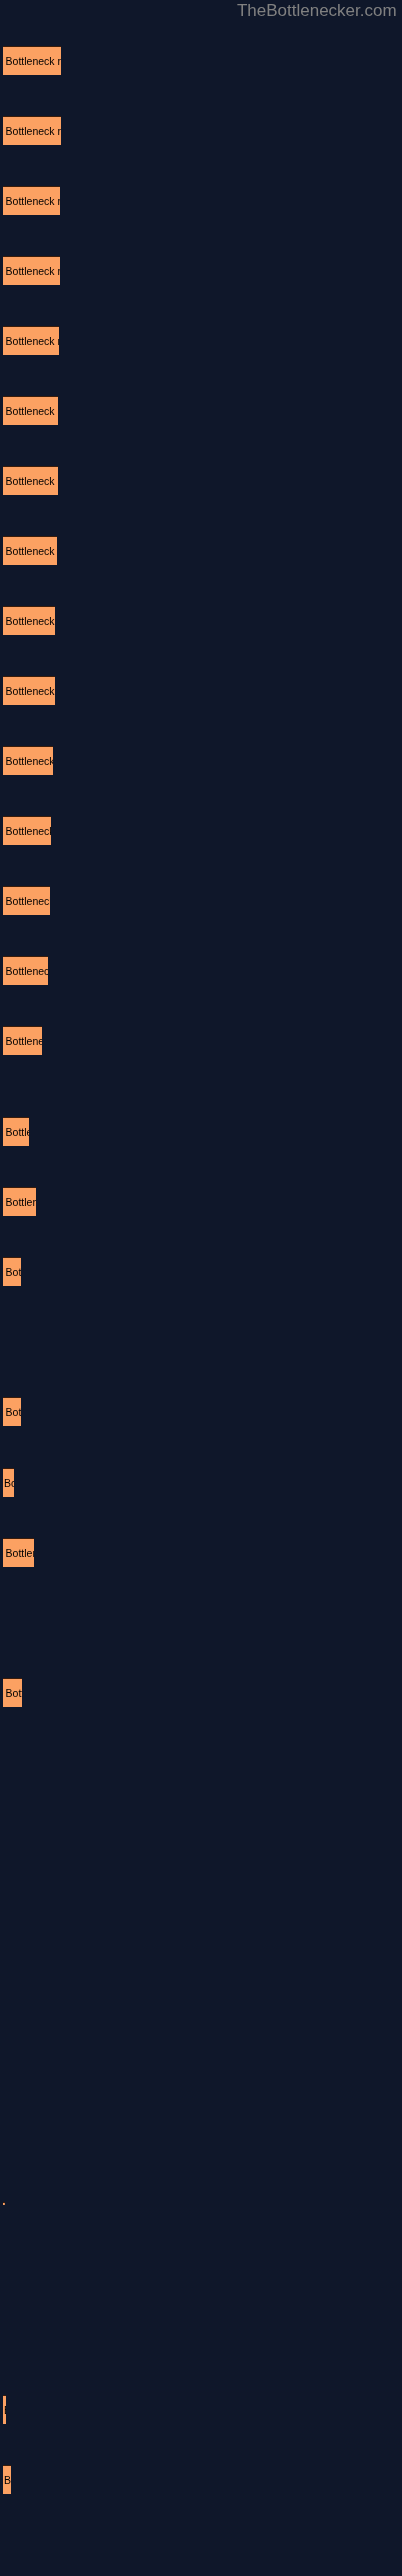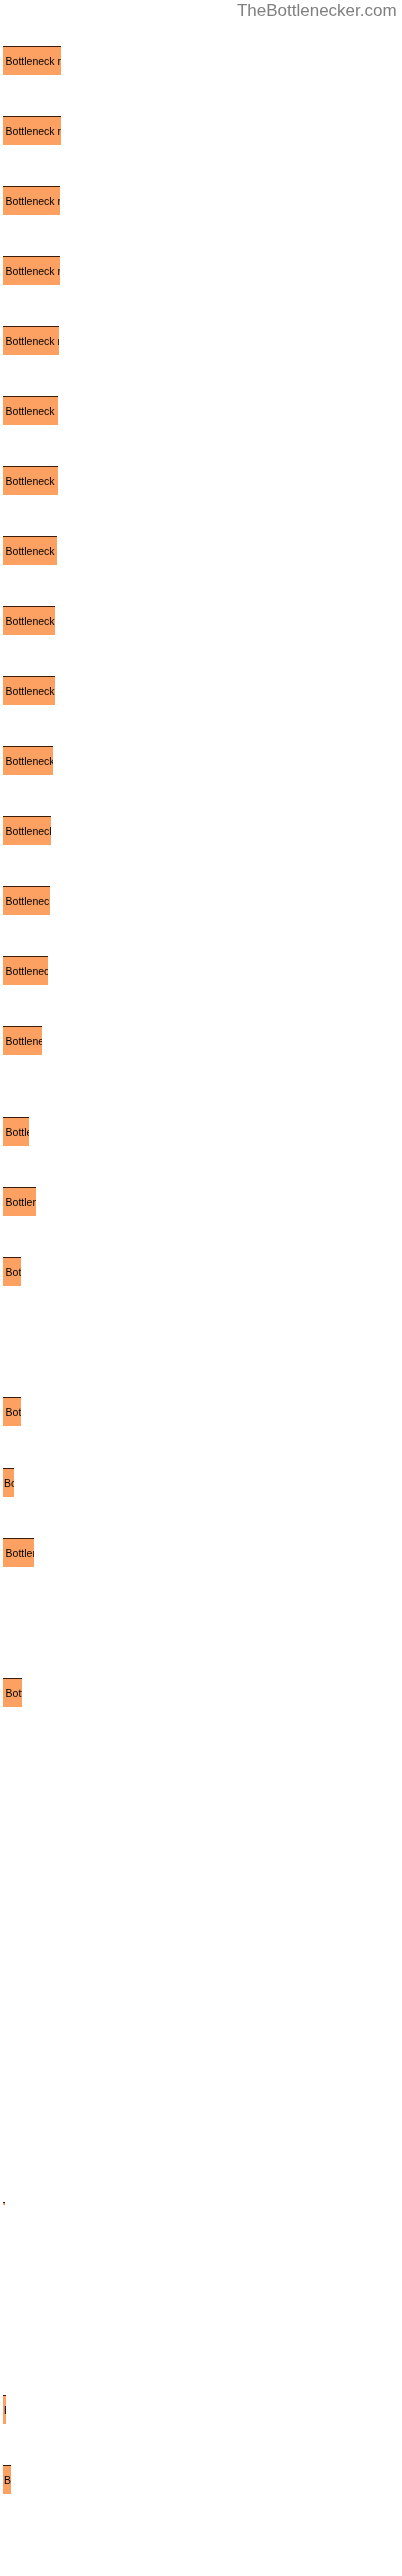--- a/index.html
+++ b/index.html
@@ -11,21 +11,21 @@
     width: 403px;
     height: 2576px;
     position: relative;
     overflow: hidden;
     font-family: "Liberation Sans", sans-serif;
   }
   #page-root {
     position: relative;
     width: 403px;
     height: 2576px;
-    background: #ffffff;
+    background: #0f172a;
   }
   .site-title {
     position: absolute;
     top: 0.8px;
     right: 6.4px;
     color: #808080;
     font-family: "Liberation Sans", sans-serif;
     font-size: 17px;
     line-height: 20px;
     white-space: nowrap;

